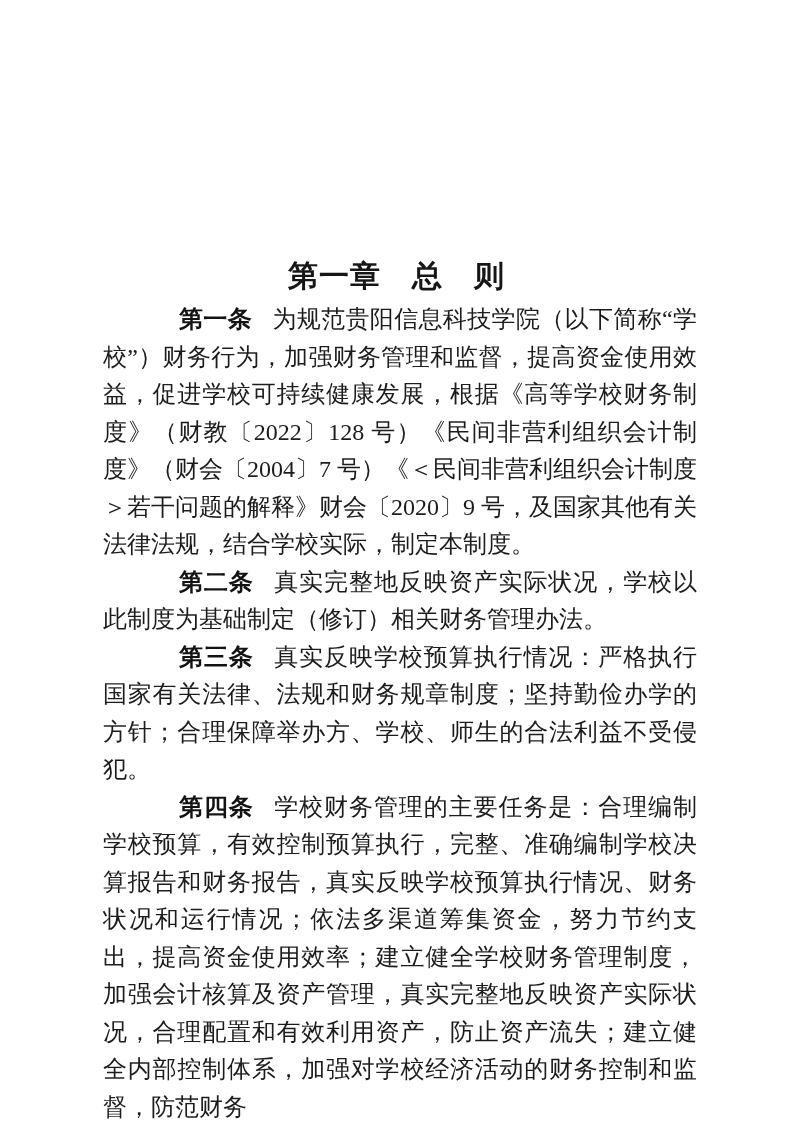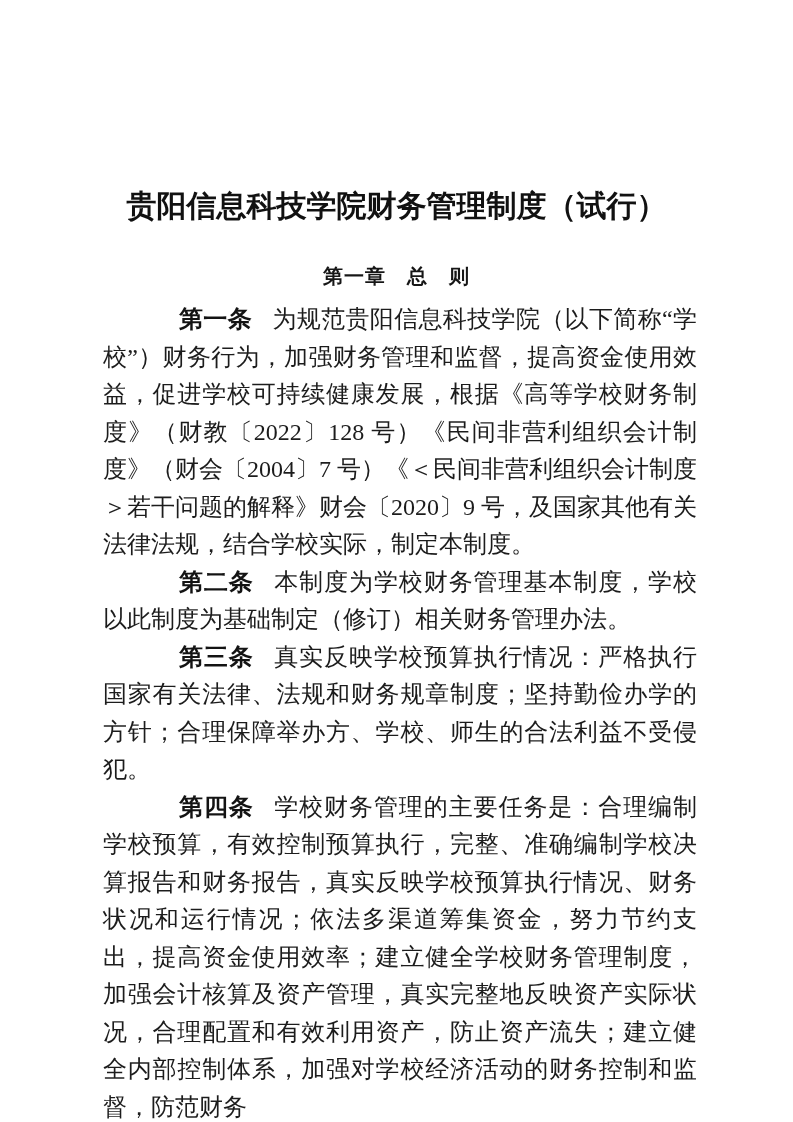--- a/index.html
+++ b/index.html
@@ -29,21 +29,21 @@
     color: #111111;
     font-family: "Liberation Serif", "DejaVu Serif", serif;
   }
   .chapter-heading {
     position: absolute;
     top: 259px;
     left: 0;
     width: 100%;
     margin: 0;
     text-align: center;
-    font-size: 20px;
+    font-size: 30px;
     line-height: 34px;
     font-weight: bold;
     letter-spacing: 1px;
     color: #161616;
     font-family: "Liberation Sans", "DejaVu Sans", sans-serif;
   }
   .body-text {
     position: absolute;
     top: 301px;
     left: 103px;
@@ -71,29 +71,28 @@
     border-radius: 50%;
   }
   .speck-1 { left: 205px; top: 988px; width: 4px; height: 3px; }
   .speck-2 { left: 270px; top: 998px; width: 3px; height: 3px; }
 </style>
 </head>
 <body>
 
 <div class="page">
 
-  <h1 class="doc-title">贵阳信息科技学院财务管理制度（试行）</h1>
 
   <h2 class="chapter-heading">第一章　总　则</h2>
 
   <div class="body-text">
 
     <p><span class="article-label">第一条</span><span>为规范贵阳信息科技学院（以下简称“学校”）财务行为，加强财务管理和监督，提高资金使用效益，促进学校可持续健康发展，根据《高等学校财务制度》（财教〔2022〕128 号）《民间非营利组织会计制度》（财会〔2004〕7 号）《＜民间非营利组织会计制度＞若干问题的解释》财会〔2020〕9 号，及国家其他有关法律法规，结合学校实际，制定本制度。</span></p>
 
-    <p><span class="article-label">第二条</span><span>本制度为学校财务管理基本制度，学校以此制度为基础制定（修订）相关财务管理办法。</span></p>
+    <p><span class="article-label">第二条</span><span>真实完整地反映资产实际状况，学校以此制度为基础制定（修订）相关财务管理办法。</span></p>
 
     <p><span class="article-label">第三条</span><span>真实反映学校预算执行情况：严格执行国家有关法律、法规和财务规章制度；坚持勤俭办学的方针；合理保障举办方、学校、师生的合法利益不受侵犯。</span></p>
 
     <p><span class="article-label">第四条</span><span>学校财务管理的主要任务是：合理编制学校预算，有效控制预算执行，完整、准确编制学校决算报告和财务报告，真实反映学校预算执行情况、财务状况和运行情况；依法多渠道筹集资金，努力节约支出，提高资金使用效率；建立健全学校财务管理制度，加强会计核算及资产管理，真实完整地反映资产实际状况，合理配置和有效利用资产，防止资产流失；建立健全内部控制体系，加强对学校经济活动的财务控制和监督，防范财务</span></p>
 
   </div>
 
   <div class="speck speck-1"></div>
   <div class="speck speck-2"></div>
 

